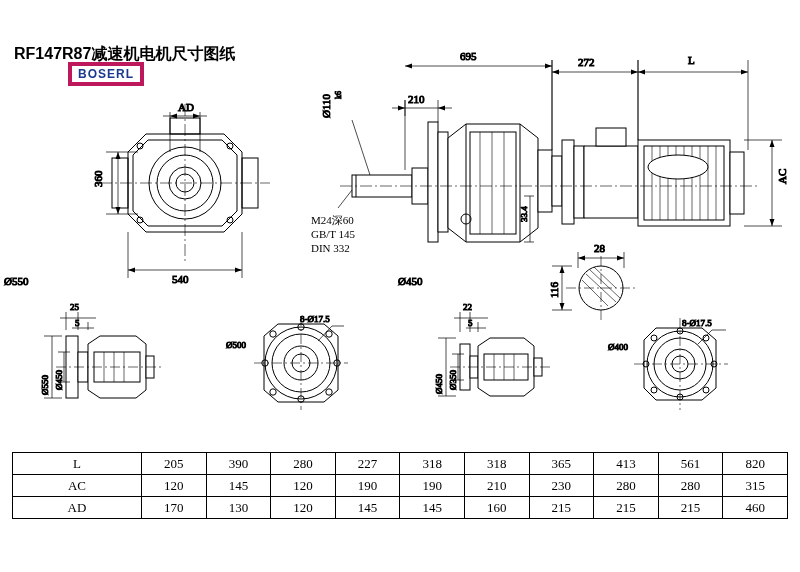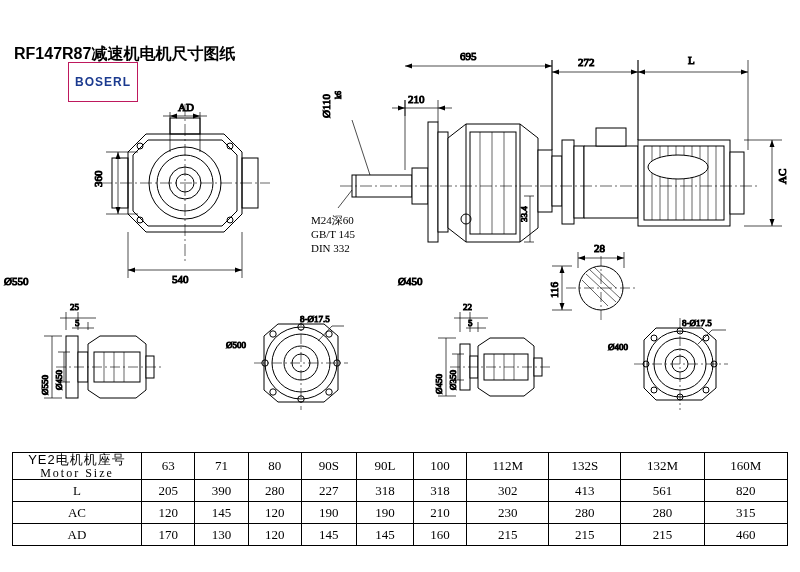--- a/index.html
+++ b/index.html
@@ -14,24 +14,24 @@
   .page{position:relative;width:800px;height:572px;}
   #title{
     position:absolute;left:14px;top:8px;
     font-size:16px;font-weight:bold;
     letter-spacing:0px;
     font-family:"Liberation Sans", sans-serif;
     margin-top:36px;
   }
   .logo{
     position:absolute;left:68px;top:62px;
-    border:1px solid #be185d;
+    border:4px solid #be185d;
     color:#1b3a8f;
     font-size:12px;font-weight:bold;
-    padding:12px 6px;
+    padding:1px 6px;
     letter-spacing:1px;
     background:#fff;
   }
   svg{position:absolute;left:0;top:0;}
   .lbl{font-family:"Liberation Serif", serif;font-size:11px;fill:#000;}
   .lbl-s{font-family:"Liberation Serif", serif;font-size:9px;fill:#000;}
   .lbl-xs{font-family:"Liberation Serif", serif;font-size:8px;fill:#000;}
   
   table.spec{
     position:absolute;left:12px;top:452px;
@@ -369,44 +369,28 @@
     </g>
 
     <text class="lbl" x="311" y="224">M24深60</text>
     <text class="lbl" x="311" y="238">GB/T 145</text>
     <text class="lbl" x="311" y="252">DIN 332</text>
   </svg>
 
   <table class="spec">
     <tbody>
       <tr>
-        <td class="head">
-          <div class="cn">YE2电机机座号</div>
-          <div class="en">Motor Size</div>
-        </td>
-        <td>63</td>
-        <td>71</td>
-        <td>80</td>
-        <td>90S</td>
-        <td>90L</td>
-        <td>100</td>
-        <td>112M</td>
-        <td>132S</td>
-        <td>132M</td>
-        <td>160M</td>
-      </tr>
-      <tr>
         <td class="head rowlabel">L</td>
         <td>205</td>
         <td>390</td>
         <td>280</td>
         <td>227</td>
         <td>318</td>
         <td>318</td>
-        <td>302</td>
+        <td>365</td>
         <td>413</td>
         <td>561</td>
         <td>820</td>
       </tr>
       <tr>
         <td class="head rowlabel">AC</td>
         <td>120</td>
         <td>145</td>
         <td>120</td>
         <td>190</td>

